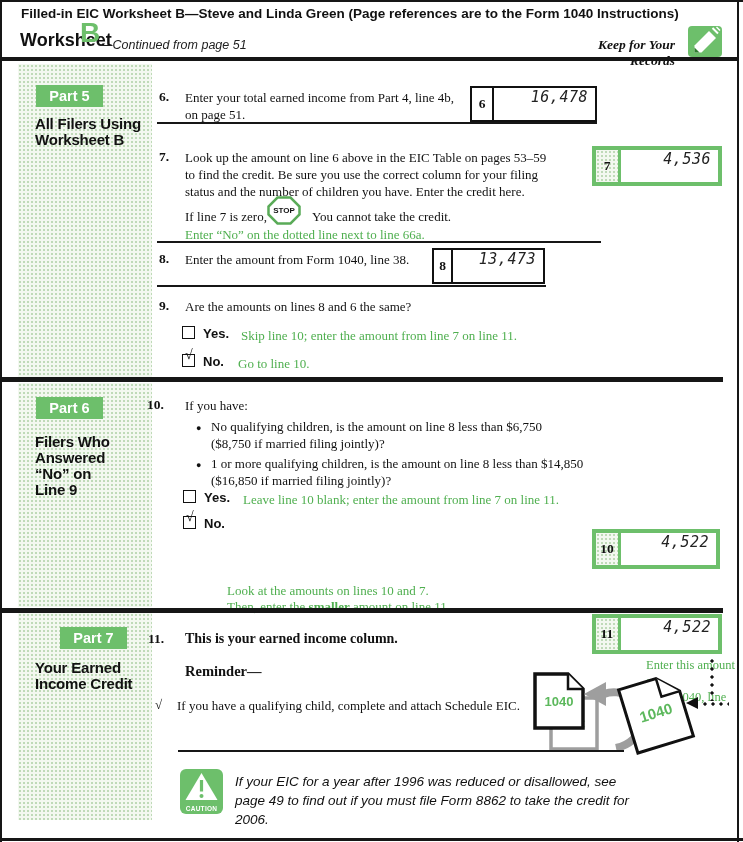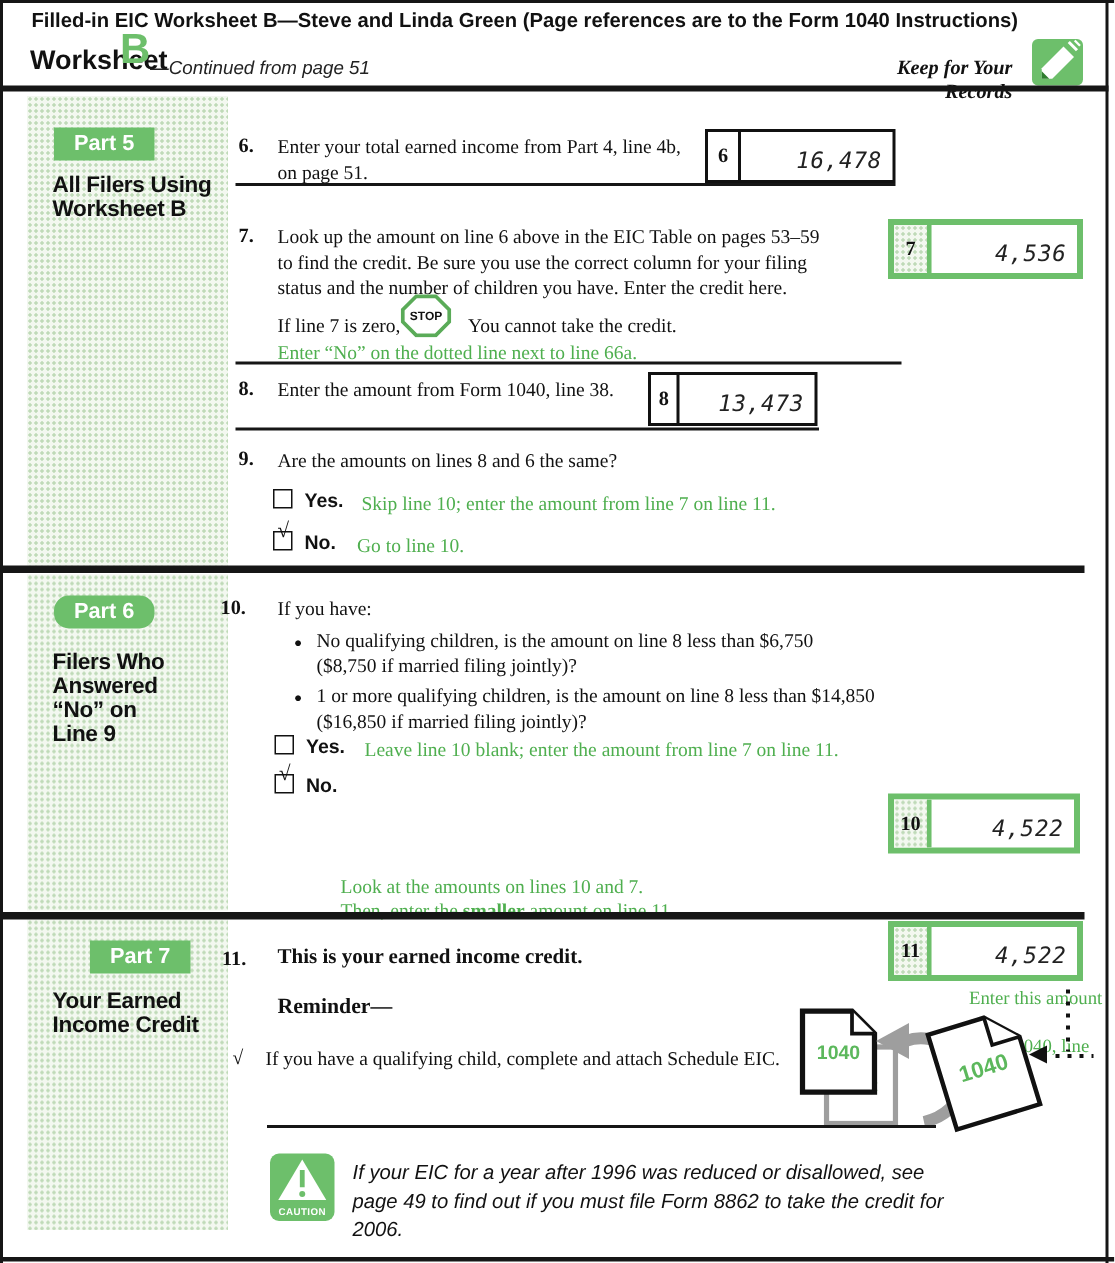--- a/index.html
+++ b/index.html
@@ -39,21 +39,21 @@
   .ws-cont{left:100px;top:38px;font-size:12.5px;font-style:italic;color:#222;}
   .keep{left:555px;top:37px;width:120px;text-align:right;font-weight:bold;font-style:italic;font-size:13.5px;}
   .pencil{left:688px;top:26px;width:34px;height:32px;}
 
   
   .tex5{left:18px;top:64px;width:134px;height:313px;}
   .tex6{left:18px;top:383px;width:134px;height:224px;}
   .tex7{left:18px;top:613px;width:134px;height:207px;}
   .pbox{width:67px;height:22px;background:#6dbf6b;color:#fff;font-weight:bold;
         font-size:14.5px;text-align:center;line-height:22px;}
-  .pb5{left:36px;top:85px;} .pb6{left:36px;top:397px;border-radius:10px;} .pb7{left:36px;top:627px;margin-left:24px;}
+  .pb5{left:36px;top:85px;} .pb6{left:36px;top:397px;} .pb7{left:36px;top:627px;margin-left:24px;}
   .phead{left:35px;font-weight:bold;font-size:15px;line-height:16px;letter-spacing:-.2px;width:120px;}
   .ph5{top:116px;} .ph6{top:434px;} .ph7{top:660px;}
 
   
   .lnum{font-weight:bold;font-size:13.5px;}
   .n6{left:159px;top:89px;} .n7{left:159px;top:149px;} .n8{left:159px;top:251px;}
   .n9{left:159px;top:298px;} .n10{left:147px;top:397px;} .n11{left:148px;top:631px;}
   .t6{left:185px;top:89px;}
   .t7{left:185px;top:149px;}
   .sp1{left:185px;top:208px;} .sp2{left:312px;top:208px;}
@@ -77,21 +77,21 @@
   .ck{position:absolute;left:2px;top:-8px;font-size:14px;}
   .yn{font-family:"Liberation Sans",sans-serif;font-weight:bold;font-size:13px;}
   .c9y{left:182px;top:326px;} .l9y{left:203px;top:326px;} .g9y{left:241px;top:327px;}
   .c9n{left:182px;top:354px;} .l9n{left:203px;top:354px;} .g9n{left:238px;top:355px;}
   .c10y{left:183px;top:490px;} .l10y{left:204px;top:490px;} .g10y{left:243px;top:491px;}
   .c10n{left:183px;top:516px;} .l10n{left:204px;top:516px;}
 
   
   .box{display:flex;background:#fff;}
   .box .bl{display:flex;align-items:center;justify-content:center;font-weight:bold;font-size:13.5px;}
-  .box .bv{flex:1;display:flex;align-items:flex-end;justify-content:flex-end;padding:0 7px 4px 0;}
+  .box .bv{flex:1;display:flex;align-items:flex-end;justify-content:flex-end;padding:0 7px 14px 0;}
   .bx6{left:470px;top:86px;width:127px;height:36px;border:2px solid #111;}
   .bx6 .bl{width:22px;border-right:2px solid #111;}
   .bx8{left:432px;top:248px;width:113px;height:36px;border:2px solid #111;}
   .bx8 .bl{width:19px;border-right:2px solid #111;}
   .gbox{border:4px solid #6dbf6b;}
   .gbox .bl{width:25px;border-right:3px solid #6dbf6b;}
   .bx7{left:592px;top:146px;width:130px;height:40px;}
   .bx10{left:592px;top:529px;width:128px;height:40px;}
   .bx11{left:592px;top:614px;width:130px;height:40px;}
 
@@ -245,21 +245,21 @@
   <div class="abs box gbox bx10">
     <div class="bl texture">10</div>
     <div class="bv">
         <span class="hand">4,522</span>
       </div>
   </div>
 
   <div class="abs bar div2"></div>
 
   <div class="abs lnum n11">11.</div>
-  <div class="abs t11">This is your earned income credit.</div>
+  <div class="abs t11">This is your earned income column.</div>
   <div class="abs box gbox bx11">
     <div class="bl texture">11</div>
     <div class="bv">
         <span class="hand">4,522</span>
       </div>
   </div>
   <div class="abs green g11 ml">Enter this amount on
 Form 1040, line 66a.</div>
   <div class="abs rem">Reminder—</div>
   <div class="abs rck">√</div>

